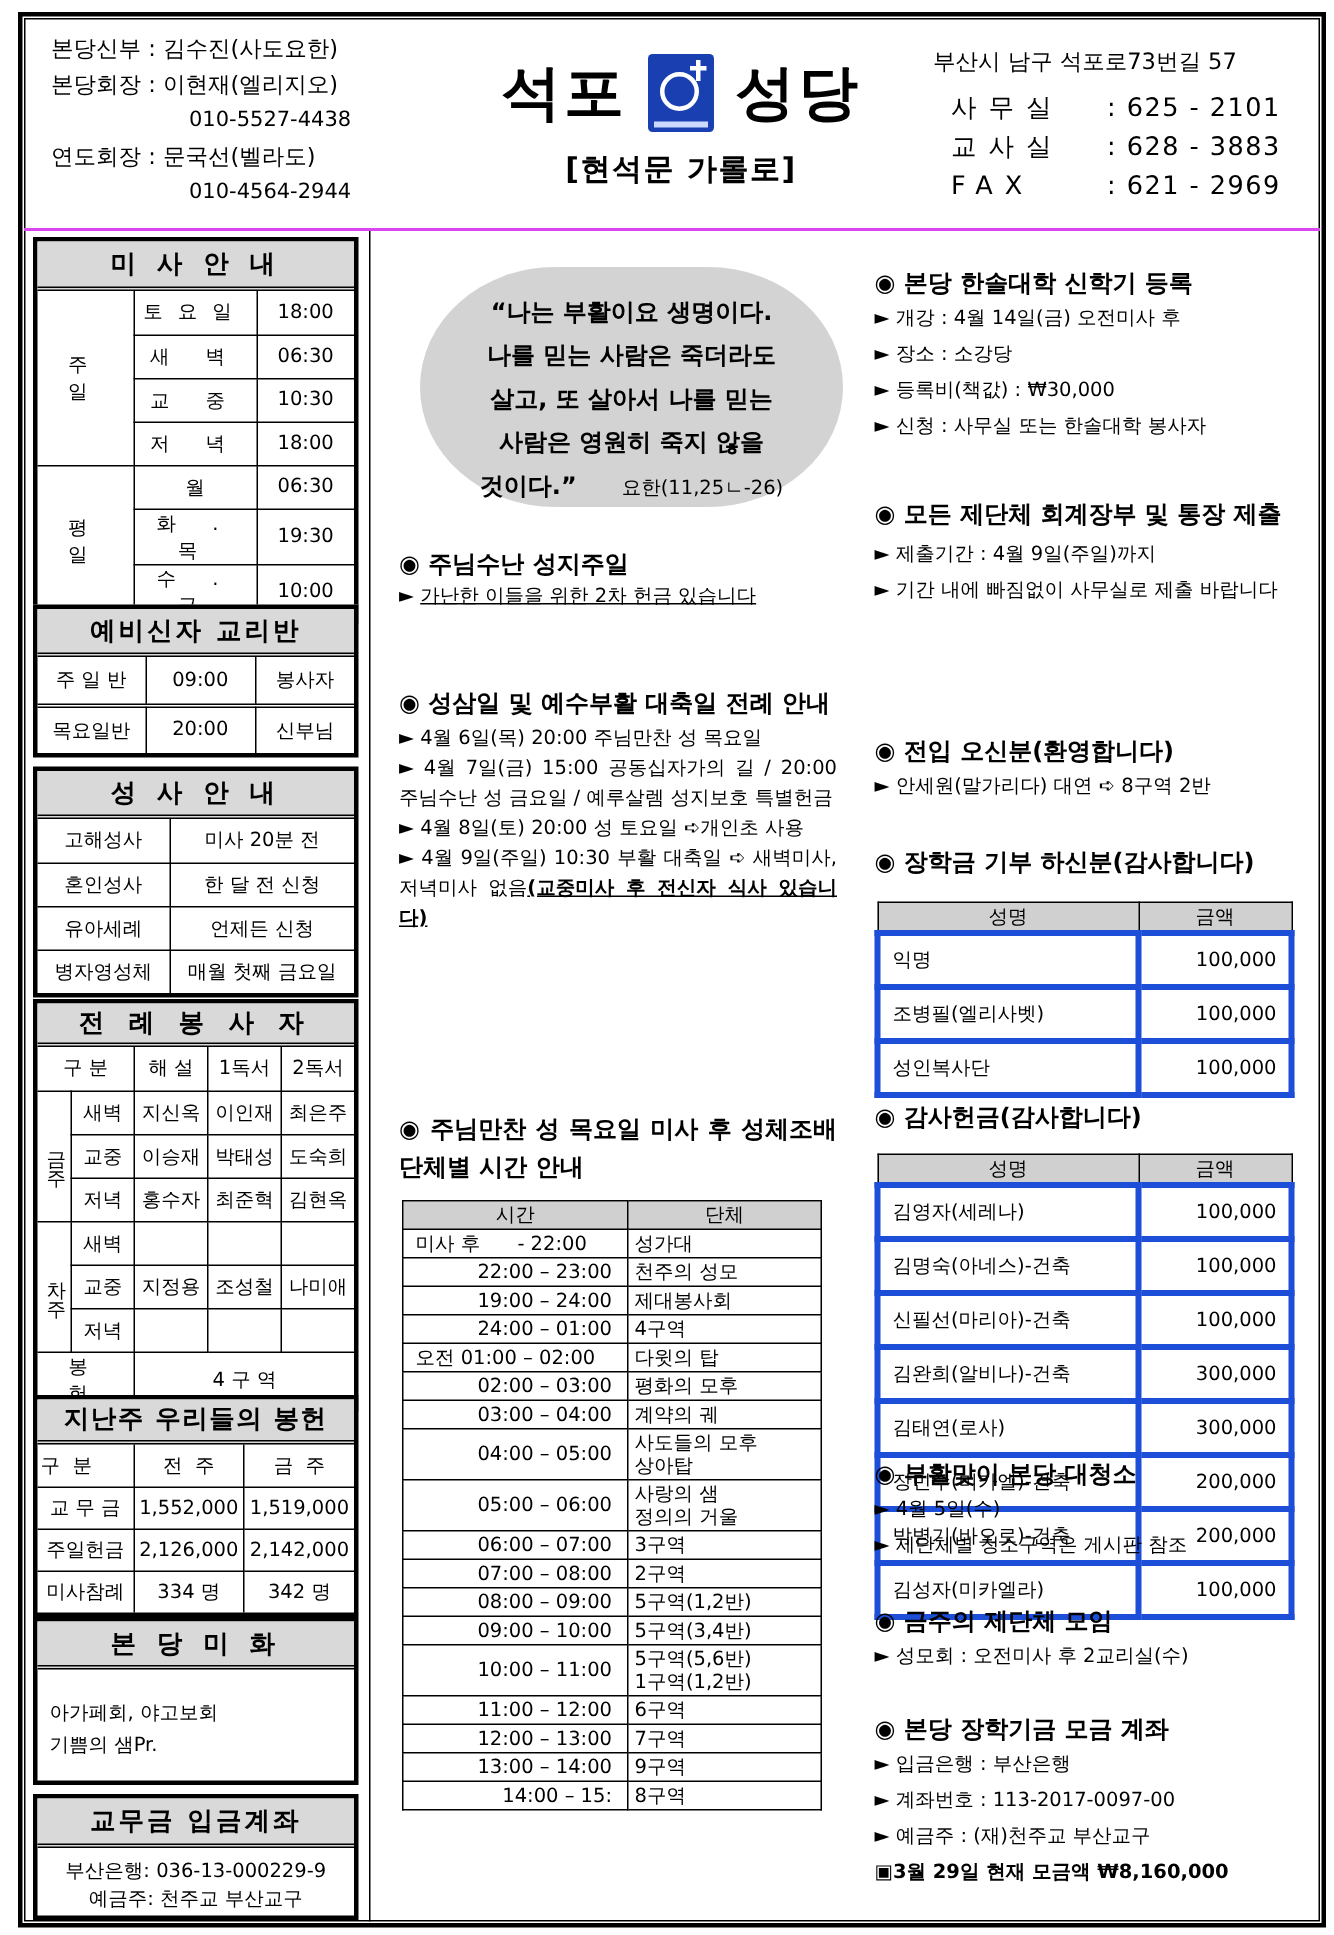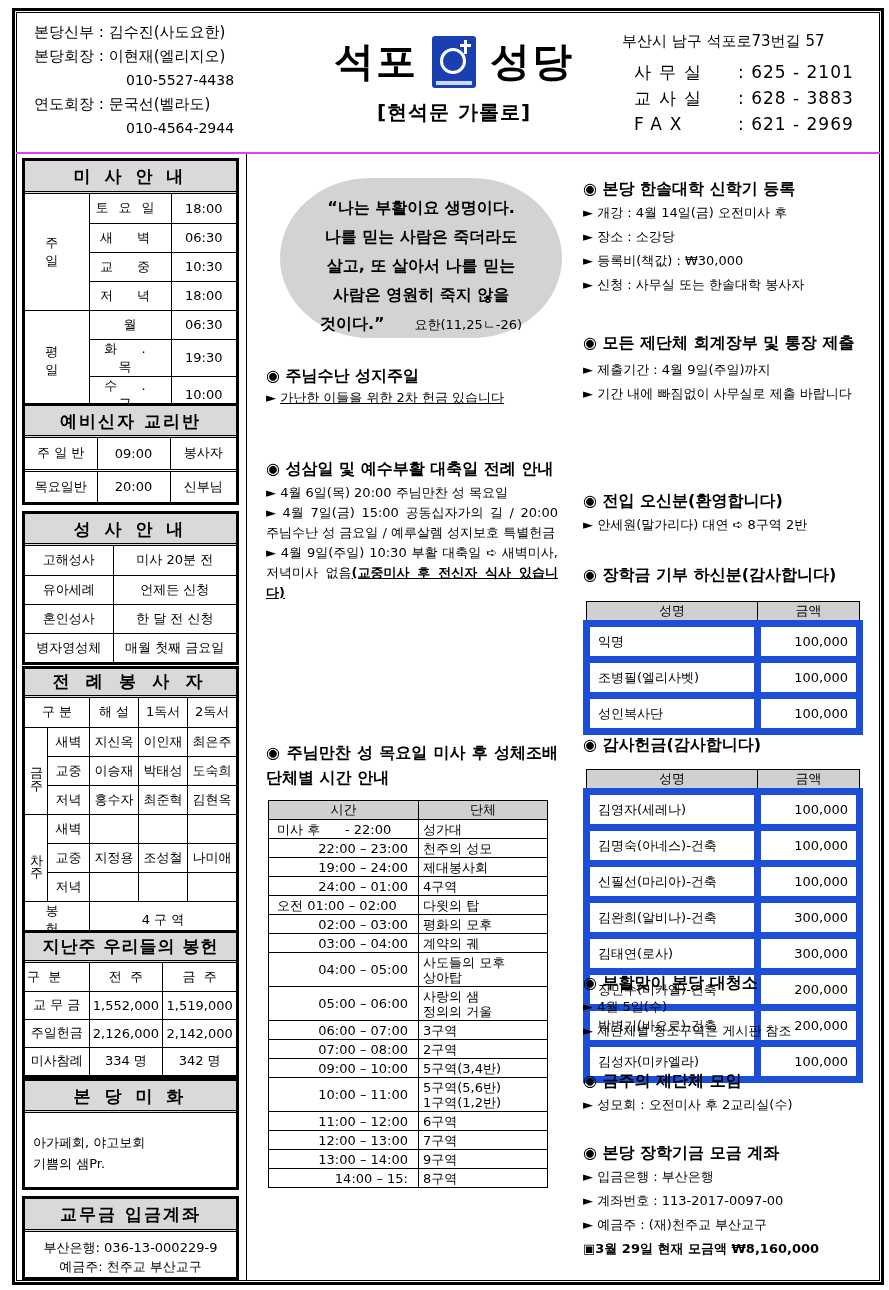--- a/index.html
+++ b/index.html
@@ -62,21 +62,21 @@
   .ad-table td.t { text-align: right; padding-right: 10px; }
   .ad-table td.g { padding-left: 4px; }
 
   
   .right-col { position: absolute; left: 583px; top: 172px; width: 282px; }
   .r-sec { position: absolute; left: 0; width: 282px; }
   .r-sec .sec-h { font-size: 16px; }
   .r-sec .bullet-line { line-height: 24px; font-size: 13px; }
   .name-table { width: 280px; border-collapse: collapse; font-size: 13px; }
   .name-table th { background: #d0d0d0; font-weight: normal; border: 1px solid #000; height: 18px; }
-  .name-table td { border: 7px solid #1d4ed8; height: 36px; }
+  .name-table td { border: 4px solid #1d4ed8; height: 36px; }
   .name-table td.n { padding-left: 8px; }
   .name-table td.a { text-align: right; padding-right: 8px; width: 102px; }
 </style>
 </head>
 <body>
 
 <div class="frame"></div>
 <div class="frame-inner"></div>
 
 <div class="header">
@@ -170,26 +170,26 @@
 
   <div class="box" style="top:357px;">
     <div class="box-title" style="height:32px;line-height:30px;">성 사 안 내</div>
     <table>
       <tbody>
           <tr style="height:29px;">
             <td style="width:88px;">고해성사</td>
             <td>미사 20분 전</td>
           </tr>
       <tr style="height:29px;">
+            <td>혼인성사</td>
+            <td>한 달 전 신청</td>
+          </tr>
+      <tr style="height:29px;">
             <td>유아세례</td>
             <td>언제든 신청</td>
-          </tr>
-      <tr style="height:29px;">
-            <td>혼인성사</td>
-            <td>한 달 전 신청</td>
           </tr>
       <tr style="height:29px;">
             <td>병자영성체</td>
             <td>매월 첫째 금요일</td>
           </tr>
     </tbody>
       </table>
   </div>
 
   <div class="box" style="top:512px;">
@@ -304,20 +304,21 @@
 
   <div style="position:absolute;left:8px;top:203px;width:292px;">
     <div class="sec-h">◉ 주님수난 성지주일</div>
     <div class="bullet-line"><span>►</span> <span class="u">가난한 이들을 위한 2차 헌금 있습니다</span></div>
   </div>
 
   <div style="position:absolute;left:8px;top:296px;width:292px;text-align:justify;">
     <div class="sec-h">◉ 성삼일 및 예수부활 대축일 전례 안내</div>
     <div class="bullet-line" style="margin-top:2px;"><span>►</span> <span>4월 6일(목) 20:00 주님만찬 성 목요일</span></div>
     <div class="bullet-line"><span>►</span> <span>4월 7일(금) 15:00 공동십자가의 길 / 20:00 주님수난 성 금요일 / 예루살렘 성지보호 특별헌금</span></div>
+    <div class="bullet-line"><span>►</span> <span>4월 8일(토) 20:00 성 토요일 ➪개인초 사용</span></div>
     <div class="bullet-line"><span>►</span> <span>4월 9일(주일) 10:30 부활 대축일 ➪ 새벽미사, 저녁미사 없음</span><span class="u" style="font-weight:bold;">(교중미사 후 전신자 식사 있습니다)</span></div>
   </div>
 
   <div style="position:absolute;left:8px;top:580px;width:292px;text-align:justify;">
     <div class="sec-h">◉ 주님만찬 성 목요일 미사 후 성체조배 단체별 시간 안내</div>
   </div>
 
   <table class="ad-table" style="position:absolute;left:10px;top:640px;width:280px;">
     <tbody>
         <tr>
@@ -364,20 +365,24 @@
           <td class="g" style="white-space: pre-line;">사랑의 샘
 정의의 거울</td>
         </tr>
         <tr>
           <td class="t" style="white-space: pre; height: 19px;">06:00 – 07:00</td>
           <td class="g" style="white-space: pre-line;">3구역</td>
         </tr>
         <tr>
           <td class="t" style="white-space: pre; height: 19px;">07:00 – 08:00</td>
           <td class="g" style="white-space: pre-line;">2구역</td>
+        </tr>
+        <tr>
+          <td class="t" style="white-space: pre; height: 19px;">08:00 – 09:00</td>
+          <td class="g" style="white-space: pre-line;">5구역(1,2반)</td>
         </tr>
         <tr>
           <td class="t" style="white-space: pre; height: 19px;">09:00 – 10:00</td>
           <td class="g" style="white-space: pre-line;">5구역(3,4반)</td>
         </tr>
         <tr>
           <td class="t" style="white-space: pre; height: 34px;">10:00 – 11:00</td>
           <td class="g" style="white-space: pre-line;">5구역(5,6반)
 1구역(1,2반)</td>
         </tr>

